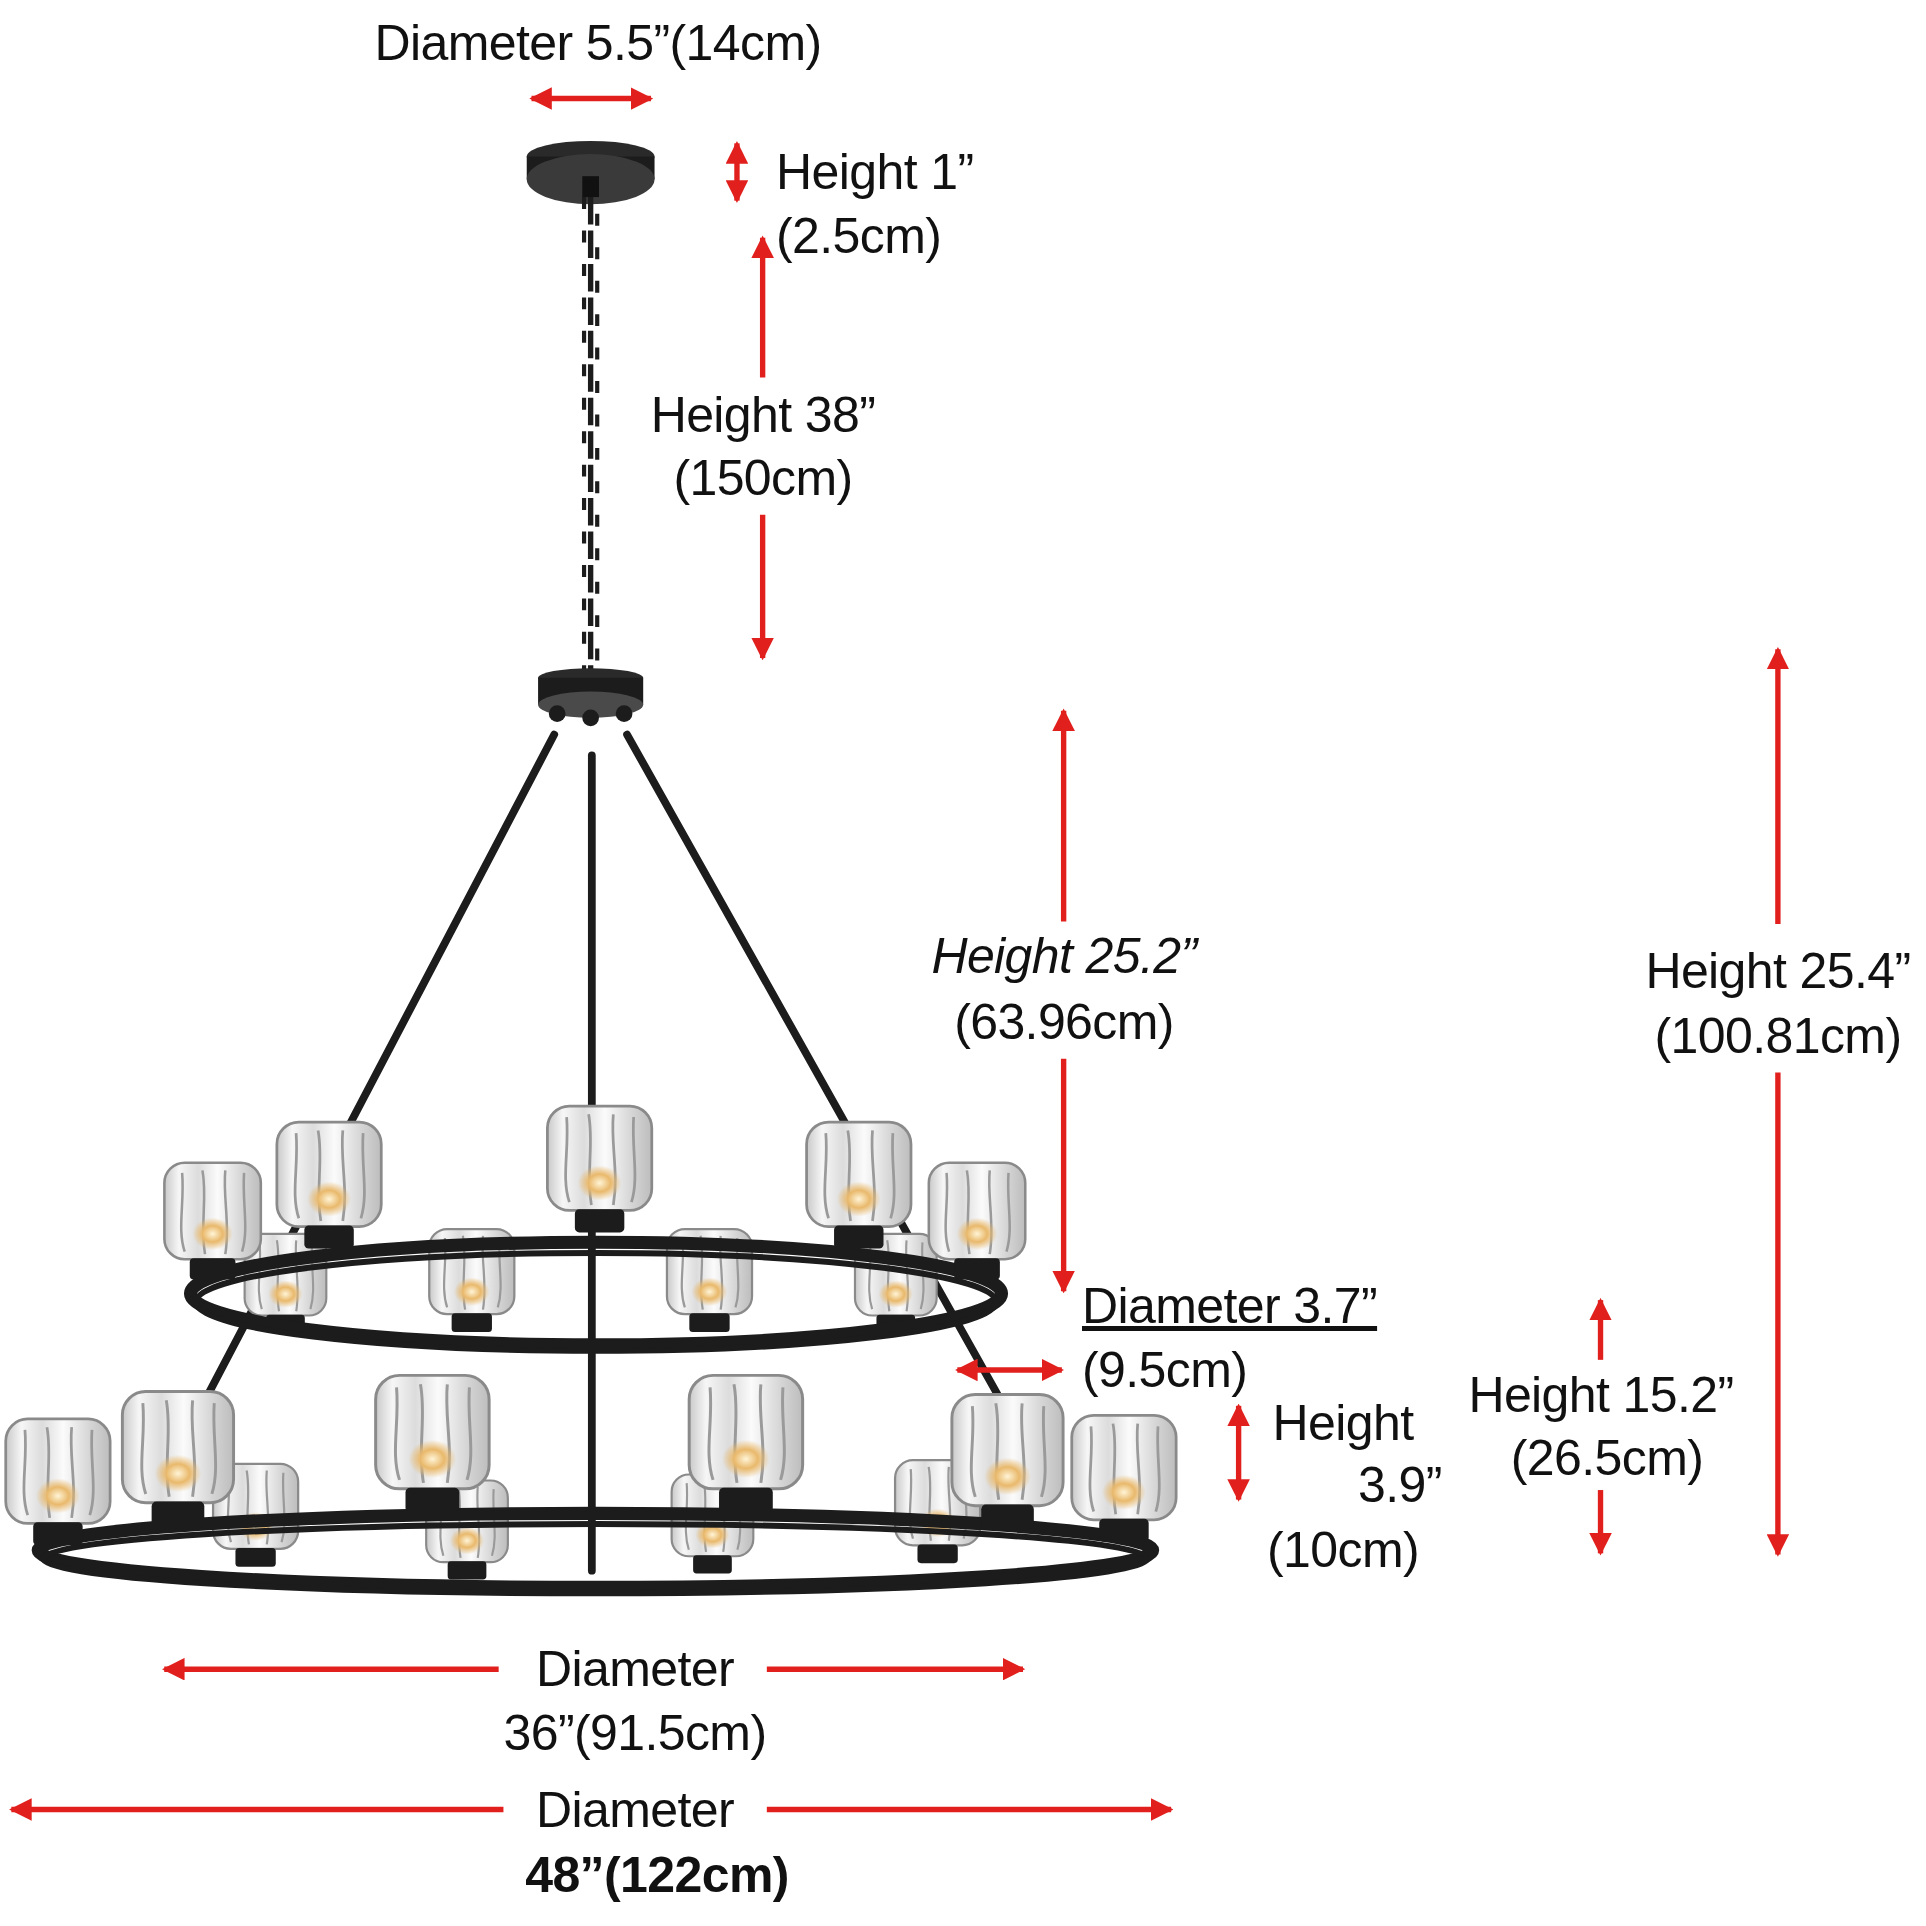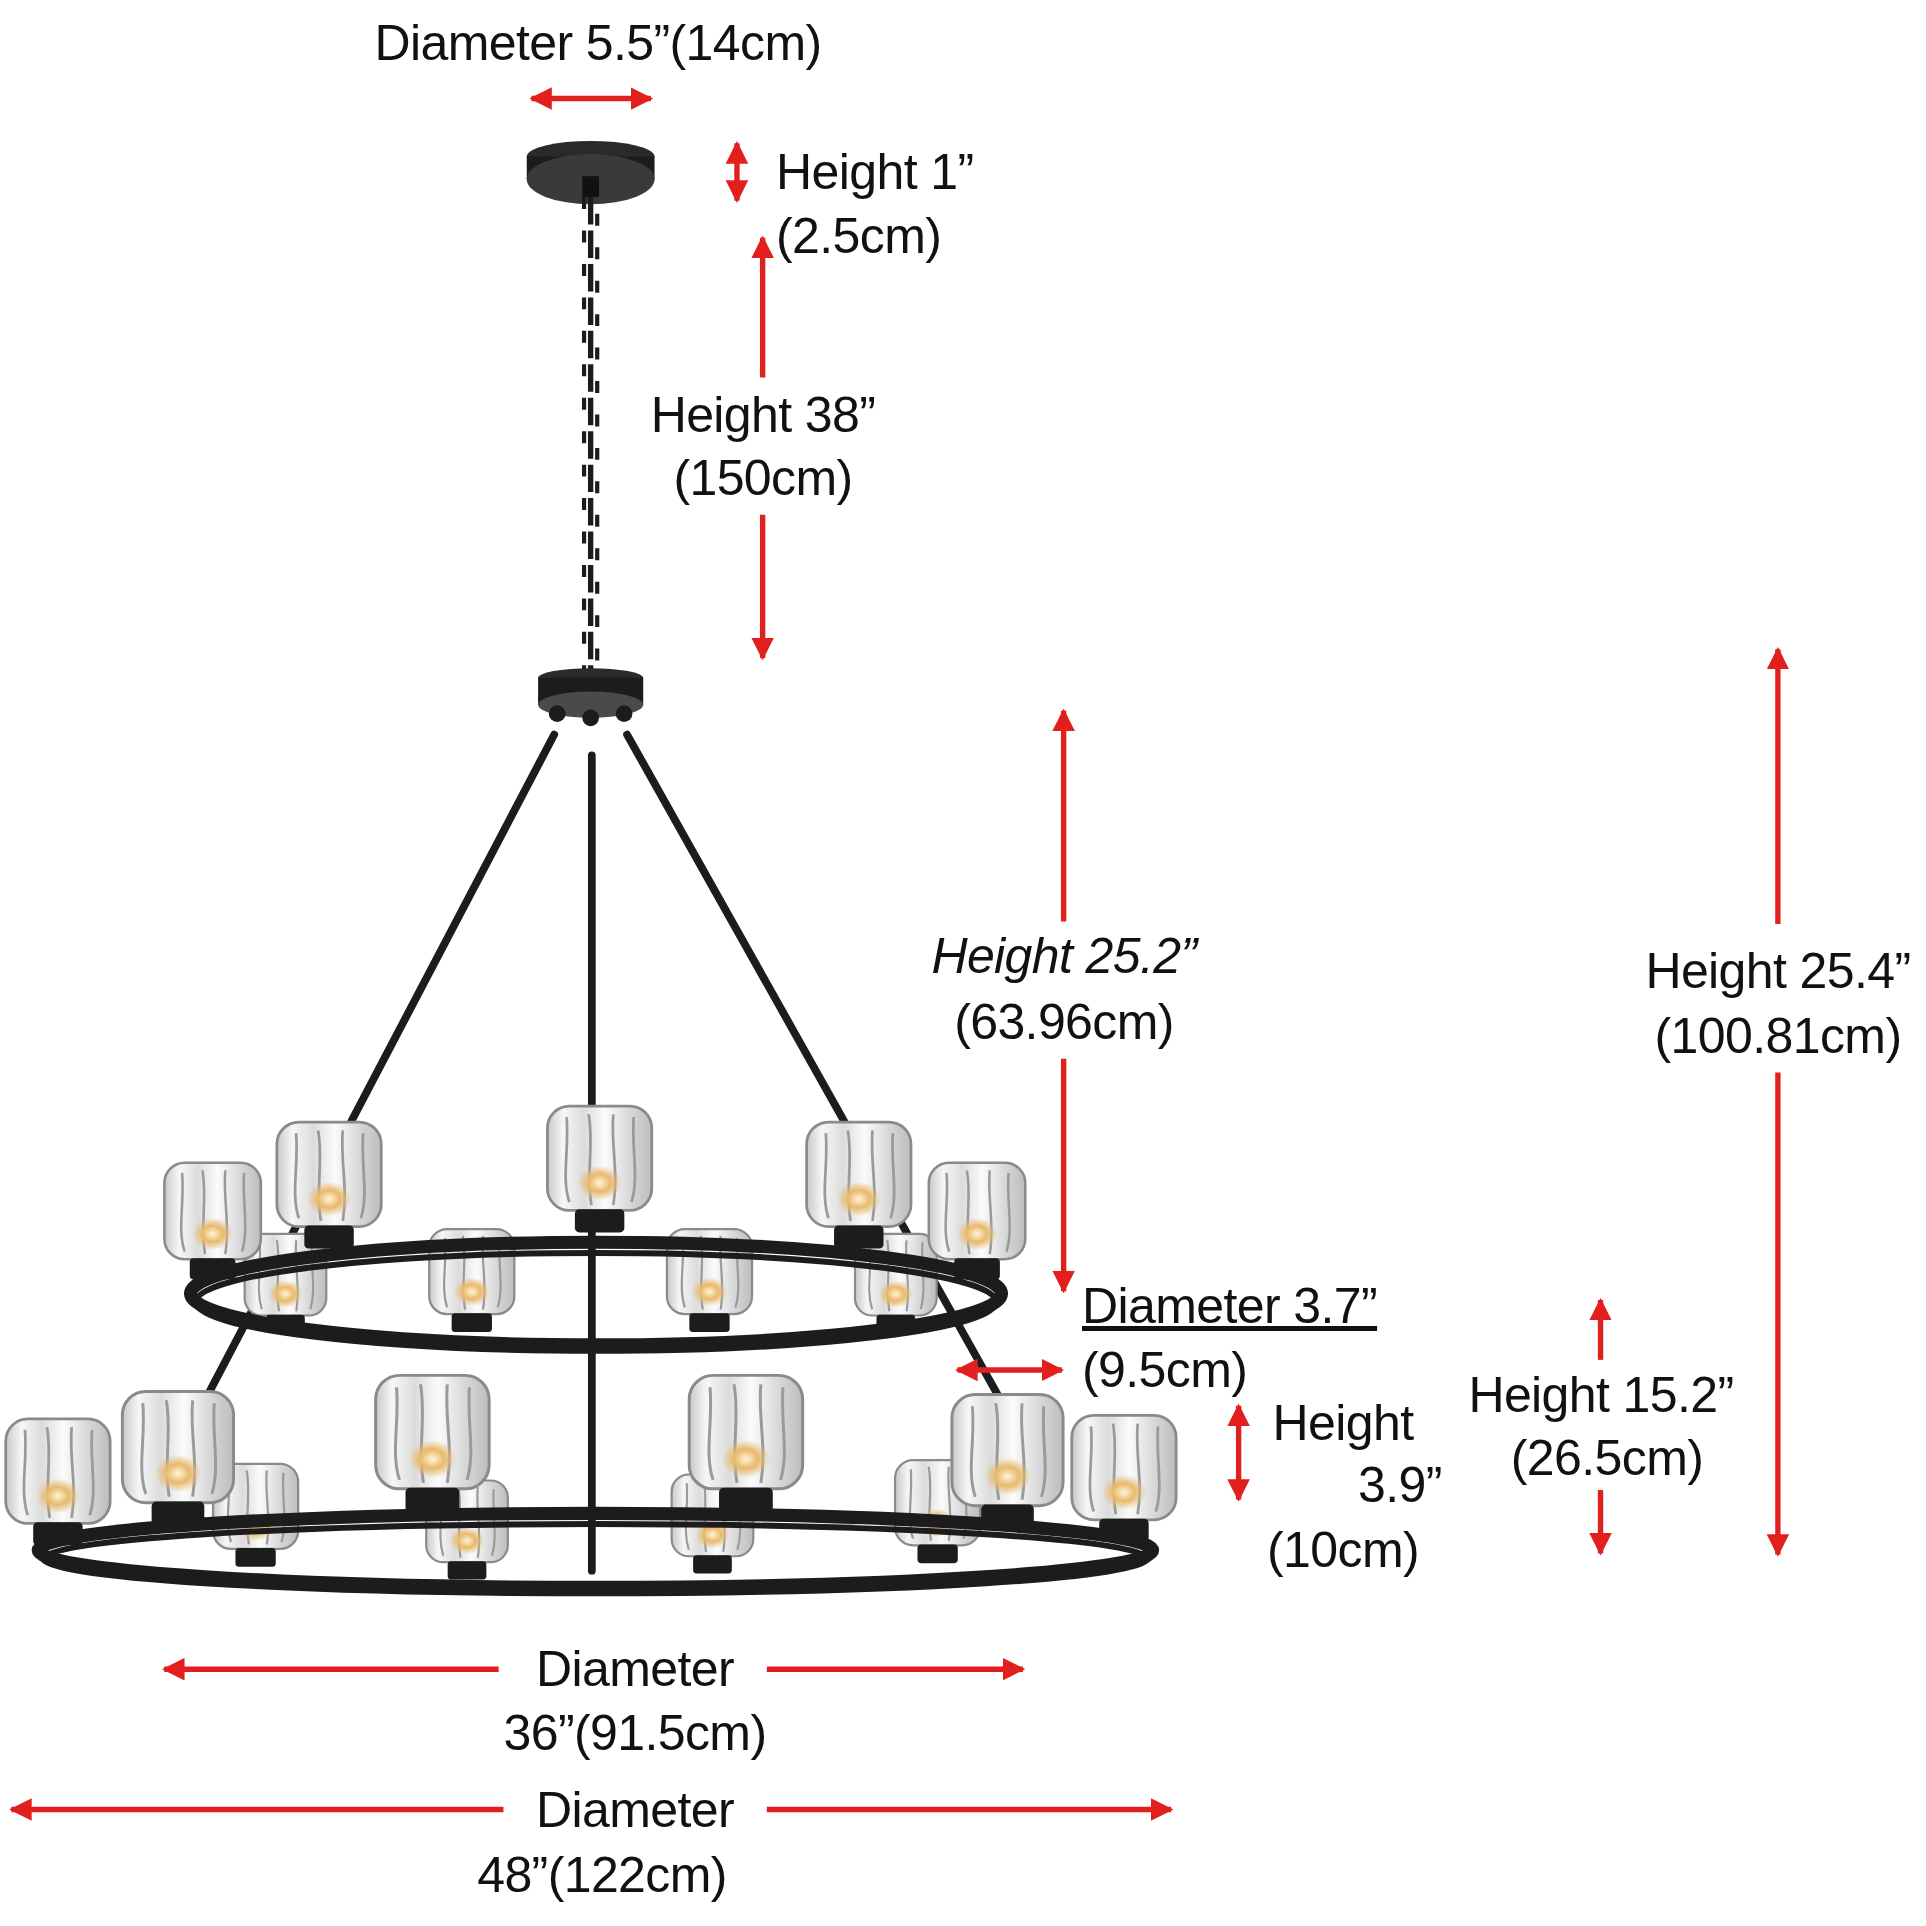--- a/index.html
+++ b/index.html
@@ -152,15 +152,15 @@
   <div class="label" style="left:1372px; top:1485px;margin-left:28px;">3.9”</div>
   <div class="label" style="left:1343px; top:1550px;">(10cm)</div>
 
   <div class="label" style="left:1601px; top:1395px;">Height 15.2”</div>
   <div class="label" style="left:1601px; top:1458px;margin-left:6px;">(26.5cm)</div>
 
   <div class="label" style="left:635px; top:1669px;">Diameter</div>
   <div class="label" style="left:635px; top:1733px;">36”(91.5cm)</div>
 
   <div class="label" style="left:635px; top:1810px;">Diameter</div>
-  <div class="label" style="left:602px; top:1875px;">48”(122cm)</div>
+  <div class="label" style="left:657px; top:1875px;font-weight:bold;">48”(122cm)</div>
 </div>
 
 
 </body></html>

